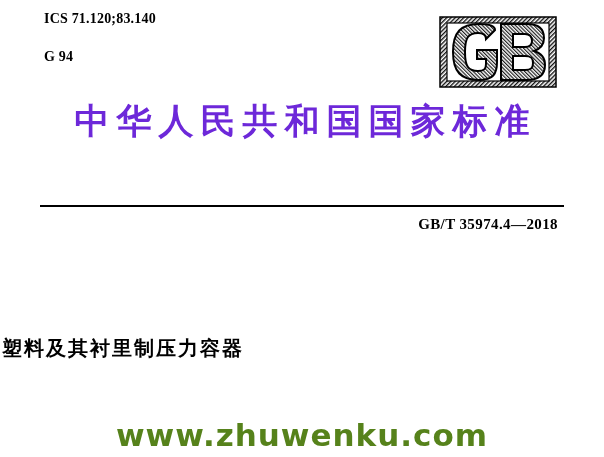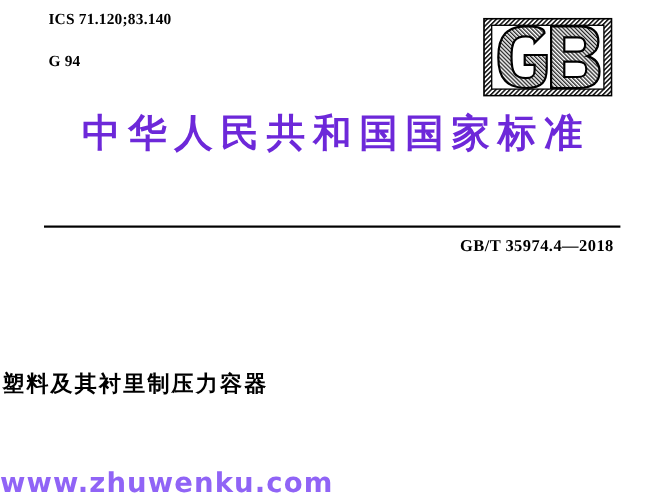--- a/index.html
+++ b/index.html
@@ -109,26 +109,26 @@
     white-space: nowrap;
     color: #000;
   }
 
   
   .watermark {
     position: absolute;
     left: 0;
     right: 0;
     bottom: 4px;
-    text-align: left;
+    text-align: center;
     font-family: "DejaVu Sans", sans-serif;
-    font-size: 25px;
+    font-size: 31px;
     font-weight: bold;
     letter-spacing: 1px;
-    color: #8b5cf6;
+    color: #4d7c0f;
     opacity: 0.95;
     white-space: nowrap;
     pointer-events: none;
   }
 </style>
 </head>
 <body>
 
 <div class="page">
 

